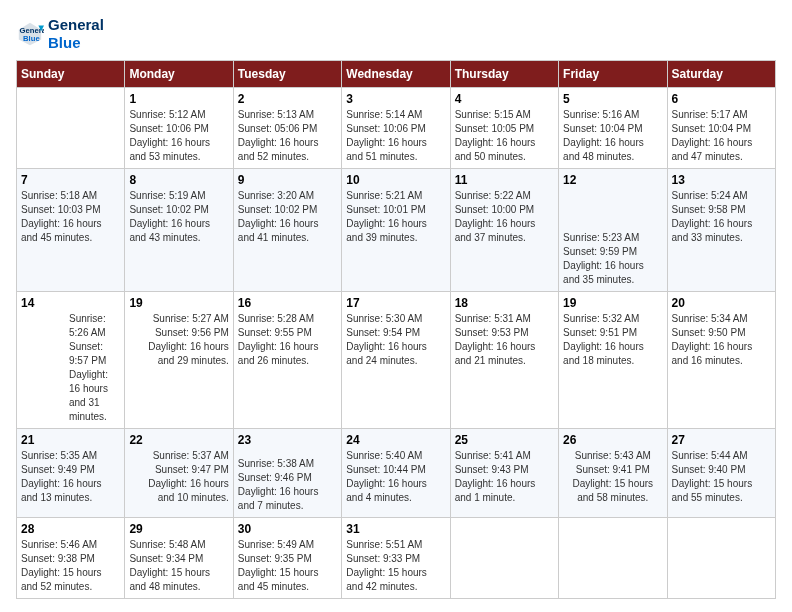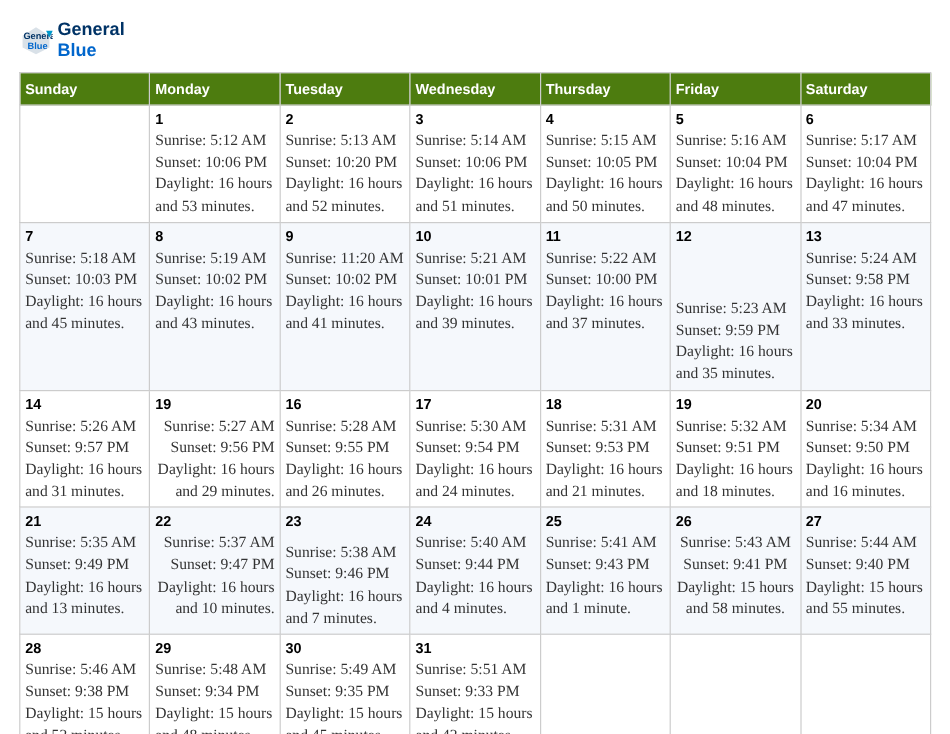--- a/index.html
+++ b/index.html
@@ -57,36 +57,35 @@
       padding: 4px;
       width: 108px;
       min-height: 80px;
     }
     .day-number {
       font-weight: bold;
       font-size: 12px;
       margin-bottom: 2px;
     }
     .day-info {
-      font-size: 13px;
+      font-size: 10px;
       line-height: 1.4;
       color: #333;
-      font-family: Liberation Serif, serif;
     }
     .empty-cell {
       background: #f9f9f9;
     }
     tr:nth-child(even) td {
       background-color: #f5f8fc;
     }
     tr:nth-child(odd) td {
       background-color: #ffffff;
     }
     .calendar-table thead tr th {
-      background-color: #4d7c0f;
+      background-color: #7f1d1d;
     }
   </style>
 </head>
 <body>
 
 <div class="header-section">
   <div class="logo">
     <svg class="logo-icon" viewBox="0 0 40 40">
       <polygon points="20,4 36,14 36,28 20,36 4,28 4,14" fill="#003366" opacity="0.15"></polygon>
       <text x="5" y="18" font-size="11" font-weight="bold" fill="#003366">General</text>
@@ -122,21 +121,21 @@
         <td>
           <div class="day-number">1</div>
           <div class="day-info" style="white-space: pre-line;">Sunrise: 5:12 AM
 Sunset: 10:06 PM
 Daylight: 16 hours
 and 53 minutes.</div>
         </td>
         <td>
           <div class="day-number">2</div>
           <div class="day-info" style="white-space: pre-line;">Sunrise: 5:13 AM
-Sunset: 10:20 PM
+Sunset: 05:06 PM
 Daylight: 16 hours
 and 52 minutes.</div>
         </td>
         <td>
           <div class="day-number">3</div>
           <div class="day-info" style="white-space: pre-line;">Sunrise: 5:14 AM
 Sunset: 10:06 PM
 Daylight: 16 hours
 and 51 minutes.</div>
         </td>
@@ -172,21 +171,21 @@
         </td>
         <td>
           <div class="day-number">8</div>
           <div class="day-info" style="white-space: pre-line;">Sunrise: 5:19 AM
 Sunset: 10:02 PM
 Daylight: 16 hours
 and 43 minutes.</div>
         </td>
         <td>
           <div class="day-number">9</div>
-          <div class="day-info" style="white-space: pre-line;">Sunrise: 11:20 AM
+          <div class="day-info" style="white-space: pre-line;">Sunrise: 3:20 AM
 Sunset: 10:02 PM
 Daylight: 16 hours
 and 41 minutes.</div>
         </td>
         <td>
           <div class="day-number">10</div>
           <div class="day-info" style="white-space: pre-line;">Sunrise: 5:21 AM
 Sunset: 10:01 PM
 Daylight: 16 hours
 and 39 minutes.</div>
@@ -209,21 +208,21 @@
           <div class="day-number">13</div>
           <div class="day-info" style="white-space: pre-line;">Sunrise: 5:24 AM
 Sunset: 9:58 PM
 Daylight: 16 hours
 and 33 minutes.</div>
         </td>
       </tr>
       <tr>
         <td>
           <div class="day-number">14</div>
-          <div class="day-info" style="white-space: pre-line;">Sunrise: 5:26 AM
+          <div class="day-info" style="white-space: pre-line; margin-left: 48px;">Sunrise: 5:26 AM
 Sunset: 9:57 PM
 Daylight: 16 hours
 and 31 minutes.</div>
         </td>
         <td>
           <div class="day-number">19</div>
           <div class="day-info" style="white-space: pre-line; text-align: right;">Sunrise: 5:27 AM
 Sunset: 9:56 PM
 Daylight: 16 hours
 and 29 minutes.</div>
@@ -282,21 +281,21 @@
         <td>
           <div class="day-number">23</div>
           <div class="day-info" style="white-space: pre-line; margin-top: 10px;">Sunrise: 5:38 AM
 Sunset: 9:46 PM
 Daylight: 16 hours
 and 7 minutes.</div>
         </td>
         <td>
           <div class="day-number">24</div>
           <div class="day-info" style="white-space: pre-line;">Sunrise: 5:40 AM
-Sunset: 9:44 PM
+Sunset: 10:44 PM
 Daylight: 16 hours
 and 4 minutes.</div>
         </td>
         <td>
           <div class="day-number">25</div>
           <div class="day-info" style="white-space: pre-line;">Sunrise: 5:41 AM
 Sunset: 9:43 PM
 Daylight: 16 hours
 and 1 minute.</div>
         </td>

